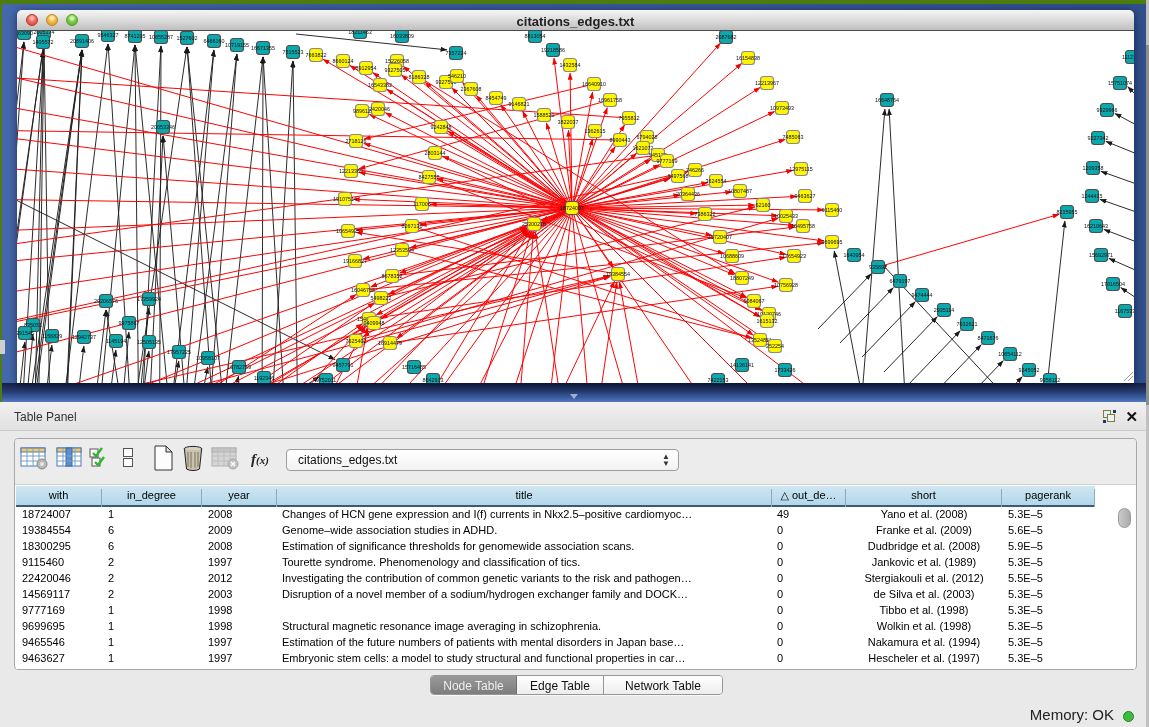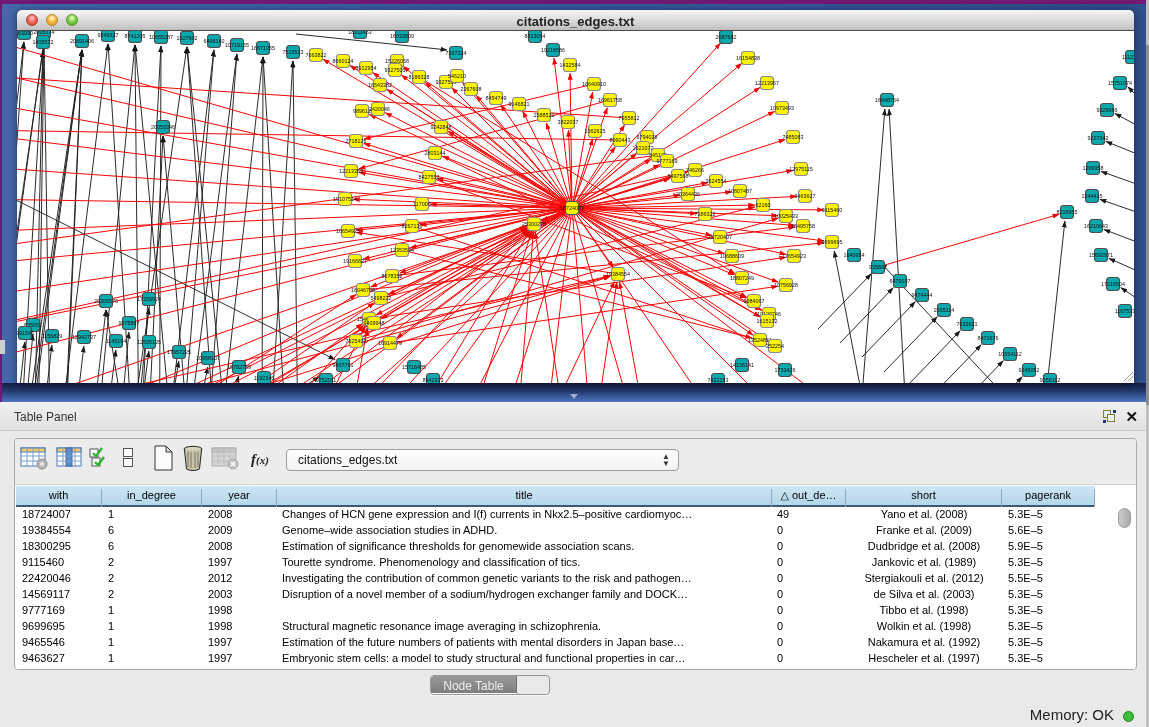--- a/index.html
+++ b/index.html
@@ -1,16 +1,16 @@
 <!DOCTYPE html>
 <html><head><meta charset="utf-8"><style>
 * { margin:0; padding:0; box-sizing:border-box; }
 html,body { width:1149px; height:727px; overflow:hidden;
   font-family:"Liberation Sans", sans-serif; }
-#screen { position:relative; width:1149px; height:727px; background:#701a75; }
+#screen { position:relative; width:1149px; height:727px; background:#4d7c0f; }
 
 #desk { position:absolute; left:2px; top:4px; width:1144px; height:398px;
   background:linear-gradient(to right,#4468ab,#3a5c9e 40%,#30508c); }
 #deskshadow { position:absolute; left:2px; top:383px; width:1144px; height:19px;
   background:linear-gradient(to bottom,#141f44,#23386b 40%,#3d5fa4 80%,#5379c0); }
 
 #win { position:absolute; left:17px; top:10px; width:1117px; height:373px;
   border-radius:5px 5px 0 0; box-shadow:0 1px 8px rgba(0,0,20,.55); }
 #titlebar { position:relative; height:21px; border-radius:5px 5px 0 0;
   background:linear-gradient(to bottom,#f6f6f6,#d9d9d9 55%,#bfbfbf);
@@ -62,21 +62,21 @@
 .c3 { left:266px; width:489px; }
 .c4 { left:761px; width:70px; }
 .c5 { left:830px; width:156px; text-align:center; }
 .c6 { left:992px; width:90px; }
 #vscroll { position:absolute; right:3px; top:22px; width:15px; height:160px; }
 #vthumb { position:absolute; left:1px; top:0px; width:13px; height:20px;
   background:linear-gradient(to right,#c9c9c9,#ababab); border:1px solid #999; border-radius:7px; }
 
 #tabs { position:absolute; left:430px; top:273px; height:20px; display:flex;
   border:1px solid #979797; border-radius:4px; overflow:hidden; font-size:12px;
-  box-shadow:0 1px 0 rgba(255,255,255,.7);flex-direction:column; }
+  box-shadow:0 1px 0 rgba(255,255,255,.7); }
 .tab { padding-top:3px; text-align:center; background:linear-gradient(to bottom,#ffffff,#ededed); color:#111;
   border-right:1px solid #979797; }
 .tab.sel { background:linear-gradient(to bottom,#9a9a9a,#7d7d7d); color:#efefef;
   border-right:1px solid #6f6f6f; }
 #status { position:absolute; right:32px; bottom:4px; font-size:15px; color:#222; }
 #memdot { position:absolute; right:12px; bottom:5px; width:11px; height:11px;
   border-radius:50%; background:#3cbe3c; border:1px solid #2a7d2a; }
 
 #redge { position:absolute; right:0; top:0; width:3px; height:727px; background:#c0c0c0; }
 #redge2 { position:absolute; right:0; top:45px; width:3px; height:360px; background:#8e8e8e; }
@@ -734,21 +734,21 @@
             <div class="c4">0</div>
             <div class="c5">Wolkin et al. (1998)</div>
             <div class="c6">5.3E–5</div>
           </div>
 <div class="tr" style="top: 149px;">
             <div class="c0">9465546</div>
             <div class="c1">1</div>
             <div class="c2">1997</div>
             <div class="c3">Estimation of the future numbers of patients with mental disorders in Japan base…</div>
             <div class="c4">0</div>
-            <div class="c5">Nakamura et al. (1992)</div>
+            <div class="c5">Nakamura et al. (1994)</div>
             <div class="c6">5.3E–5</div>
           </div>
 <div class="tr" style="top: 165px;">
             <div class="c0">9463627</div>
             <div class="c1">1</div>
             <div class="c2">1997</div>
             <div class="c3">Embryonic stem cells: a model to study structural and functional properties in car…</div>
             <div class="c4">0</div>
             <div class="c5">Hescheler et al. (1997)</div>
             <div class="c6">5.3E–5</div>

